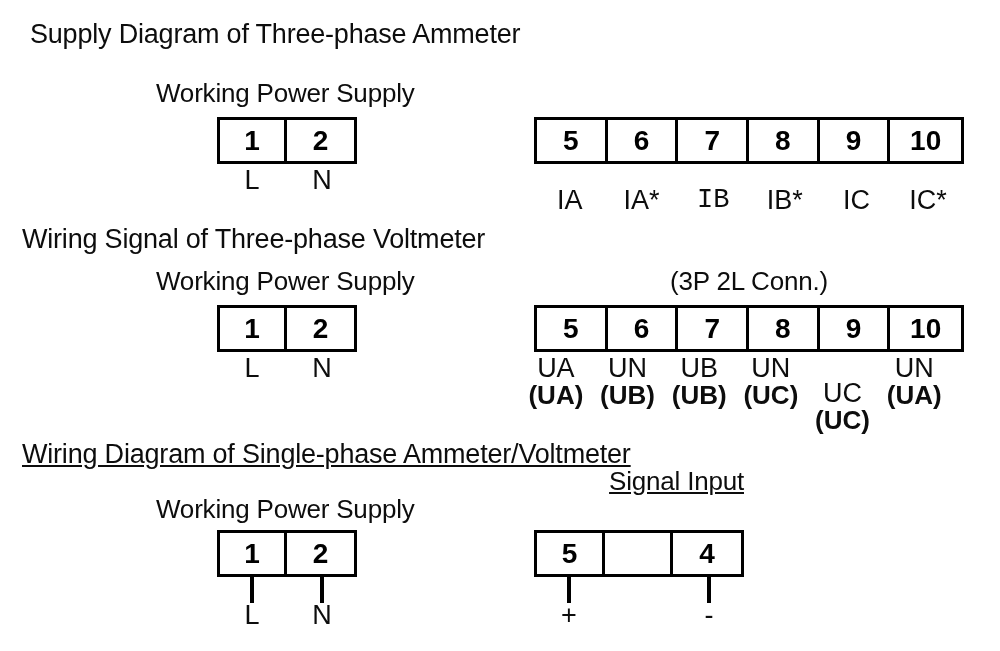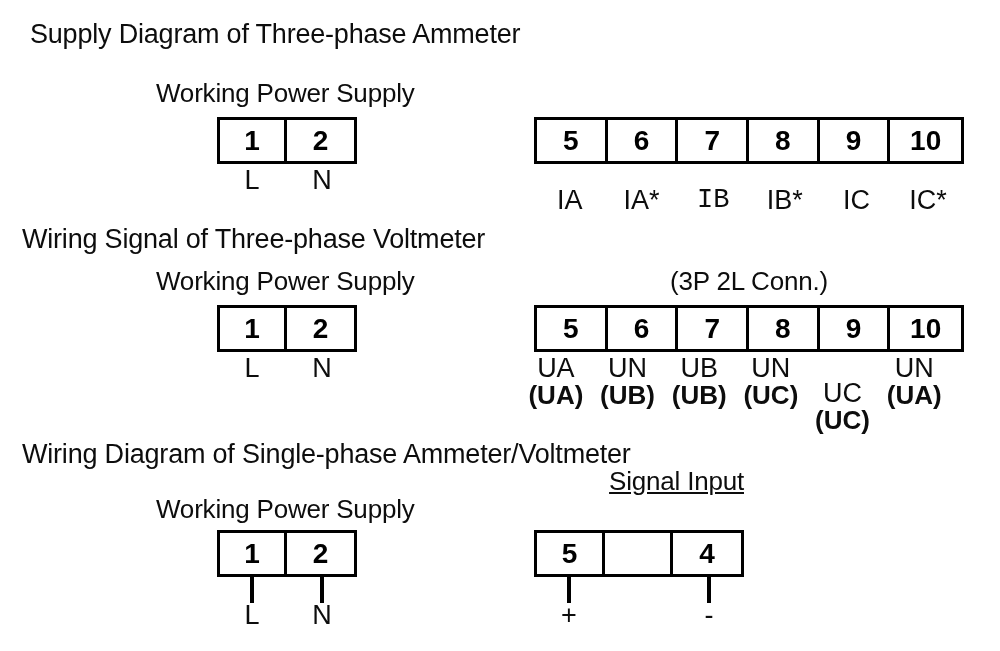--- a/index.html
+++ b/index.html
@@ -163,21 +163,21 @@
   <div class="label-cell" style="width:71.666px;margin-top:25px;">
     <span>UC</span>
     <span class="sub">(UC)</span>
   </div>
   <div class="label-cell" style="width:71.666px;">
     <span>UN</span>
     <span class="sub">(UA)</span>
   </div>
 </div>
 
-<div class="abs section-title" style="left:22px; top:439px;">Wiring Diagram of Single-phase Ammeter/Voltmeter</div>
+<div class="abs section-title" style="left:22px; top:439px;text-decoration:underline;">Wiring Diagram of Single-phase Ammeter/Voltmeter</div>
 
 <div class="abs group-caption" style="left:156px; top:494px;">Working Power Supply</div>
 
 <div class="abs group-caption" style="left:534px; top:466px; width:210px; text-align:right;text-decoration:underline;">Signal Input</div>
 
 <div class="abs terminal-block" style="left:217px; top:530px; width:140px; height:47px;">
   <div class="terminal-cell" style="width:70px;">1</div>
   <div class="terminal-cell" style="width:70px;">2</div>
 </div>
 

